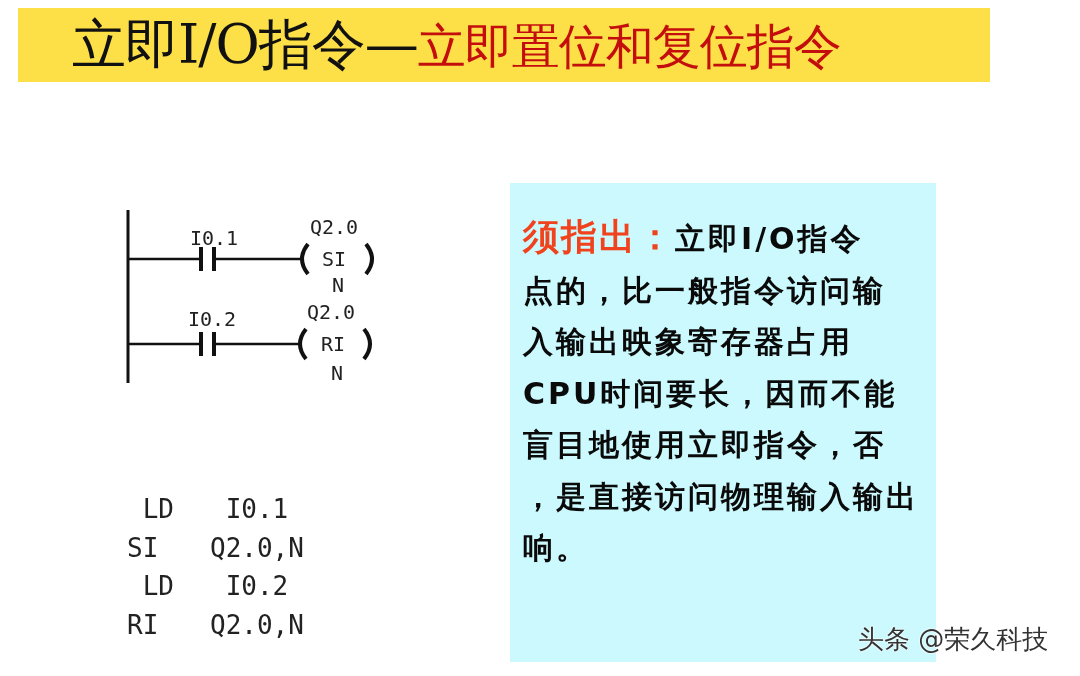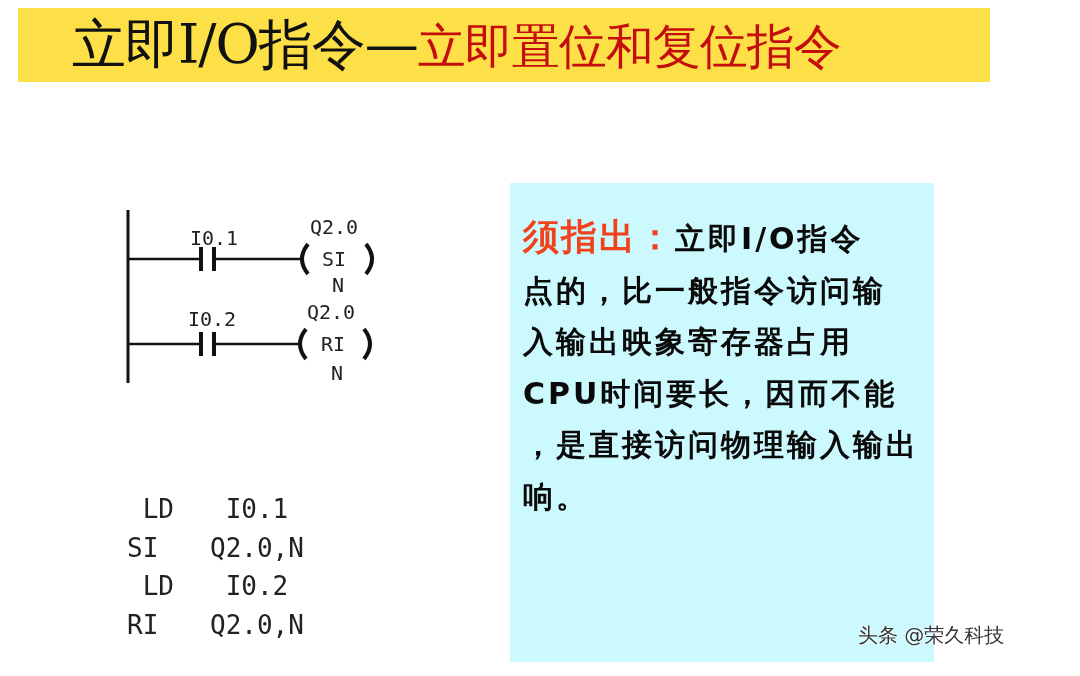--- a/index.html
+++ b/index.html
@@ -9,25 +9,25 @@
   .title { position:absolute; left:54px; top:6px; font-size:54px; line-height:62px; white-space:nowrap;
            font-family:"DejaVu Serif", serif; letter-spacing:-1px; }
   .title .black { color:#111; }
   .title .red { color:#c40e0e; font-size:48px; }
   .ladder { position:absolute; left:100px; top:200px; width:300px; height:200px; }
   .ladder text { font-family:"DejaVu Sans Mono", monospace; font-size:20px; fill:#222; }
   .stl { position:absolute; left:127px; top:490px; font-family:"DejaVu Sans Mono", monospace; font-size:26px;
          color:#222; line-height:38.5px; }
   .stl .row { display:flex;justify-content:center; }
   .stl .op { width:83px; }
-  .note { position:absolute; left:510px; top:183px; width:396px; height:479px; background:#ccf9fd;padding-left:28px; }
+  .note { position:absolute; left:510px; top:183px; width:426px; height:479px; background:#ccf9fd; }
   .note-text { position:absolute; left:13px; top:28px; width:470px; font-family:"DejaVu Sans", sans-serif;
                font-weight:bold; font-size:30px; line-height:51.5px; color:#0a0a0a; letter-spacing:3px; }
   .note-text .hl { color:#f0421c; font-size:36px; letter-spacing:2px; }
-  .watermark { position:absolute; left:858px; top:622px; font-family:"DejaVu Sans", sans-serif; font-size:20px;
+  .watermark { position:absolute; left:858px; top:622px; font-family:"DejaVu Sans", sans-serif; font-size:26px;
                color:#333; text-shadow:0 0 2px #fff, 0 0 2px #fff; white-space:nowrap;text-align:center; }
 </style>
 </head>
 <body>
 
 <div class="title-bar">
   <div class="title">
     <span class="black">立即I/O指令—</span><span class="red">立即置位和复位指令</span>
   </div>
 </div>
@@ -80,18 +80,19 @@
       <span>Q2.0,N</span>
     </div>
 </div>
 
 <div class="note">
   <div class="note-text">
     <div><span class="hl">须指出：</span><span>立即I/O指令</span></div>
     <div>点的，比一般指令访问输</div>
     <div>入输出映象寄存器占用</div>
     <div>CPU时间要长，因而不能</div>
+    <div>盲目地使用立即指令，否</div>
     <div>，是直接访问物理输入输出</div>
     <div>响。</div>
   </div>
 </div>
 
 <div class="watermark">头条 @荣久科技</div>
 
 </body></html>

